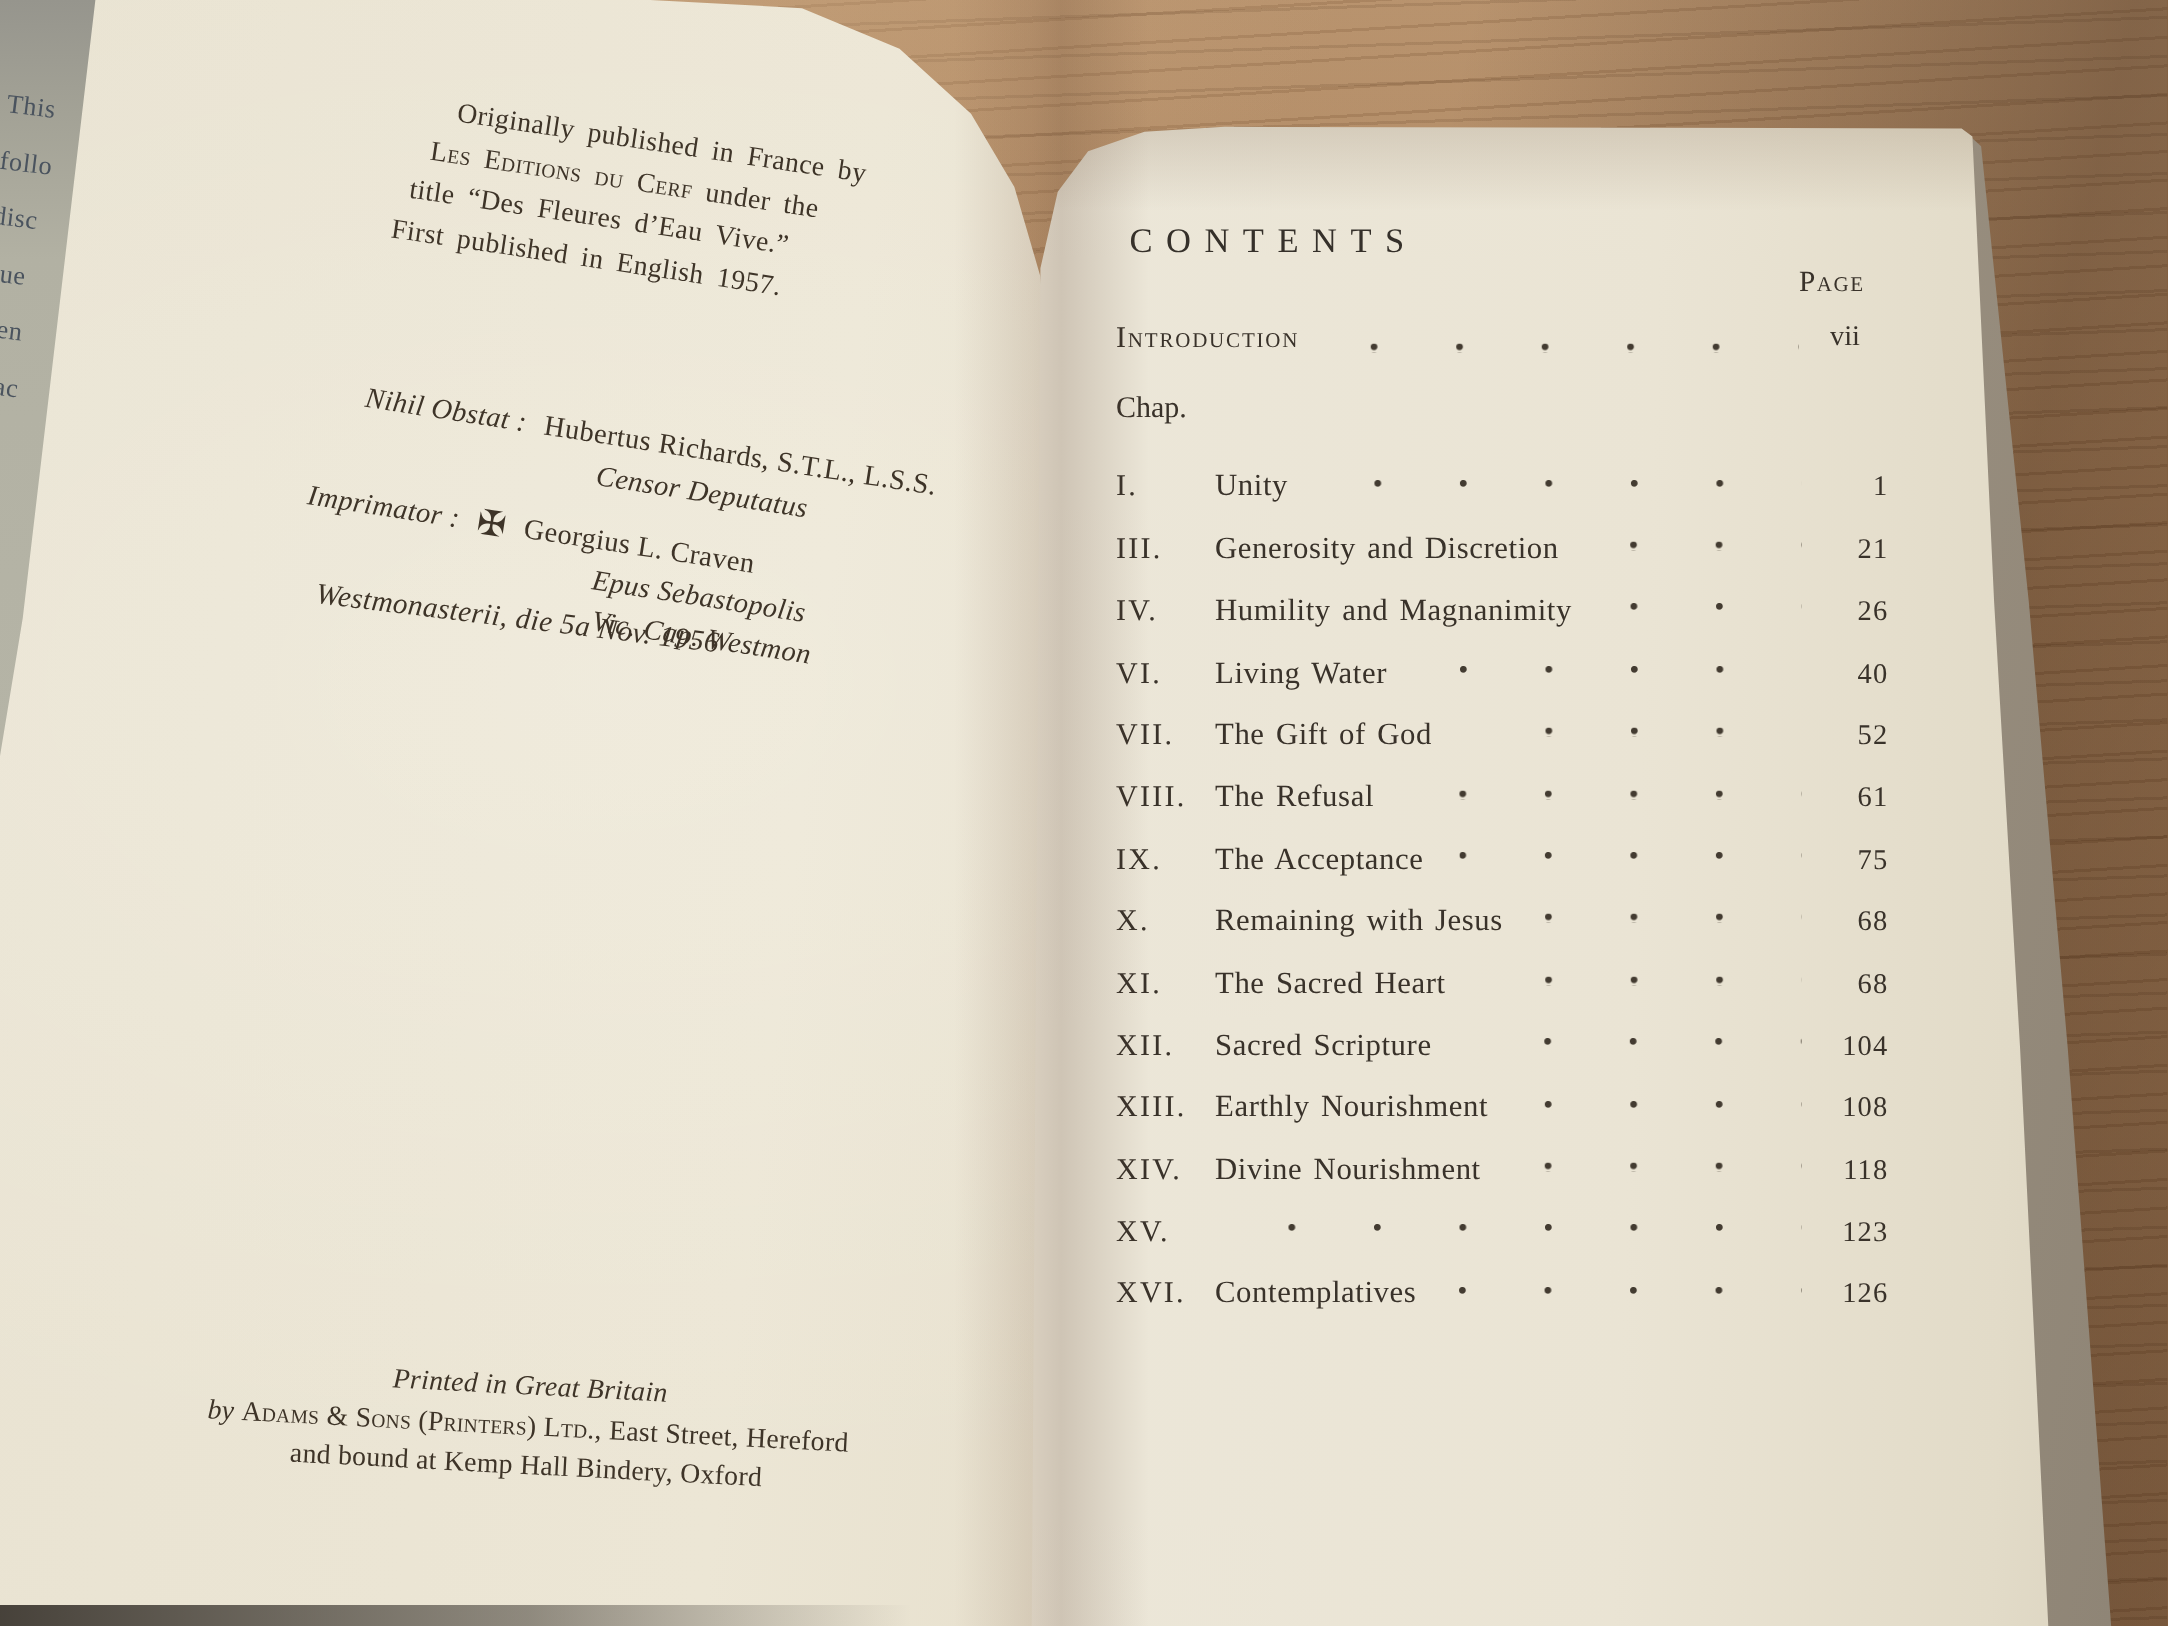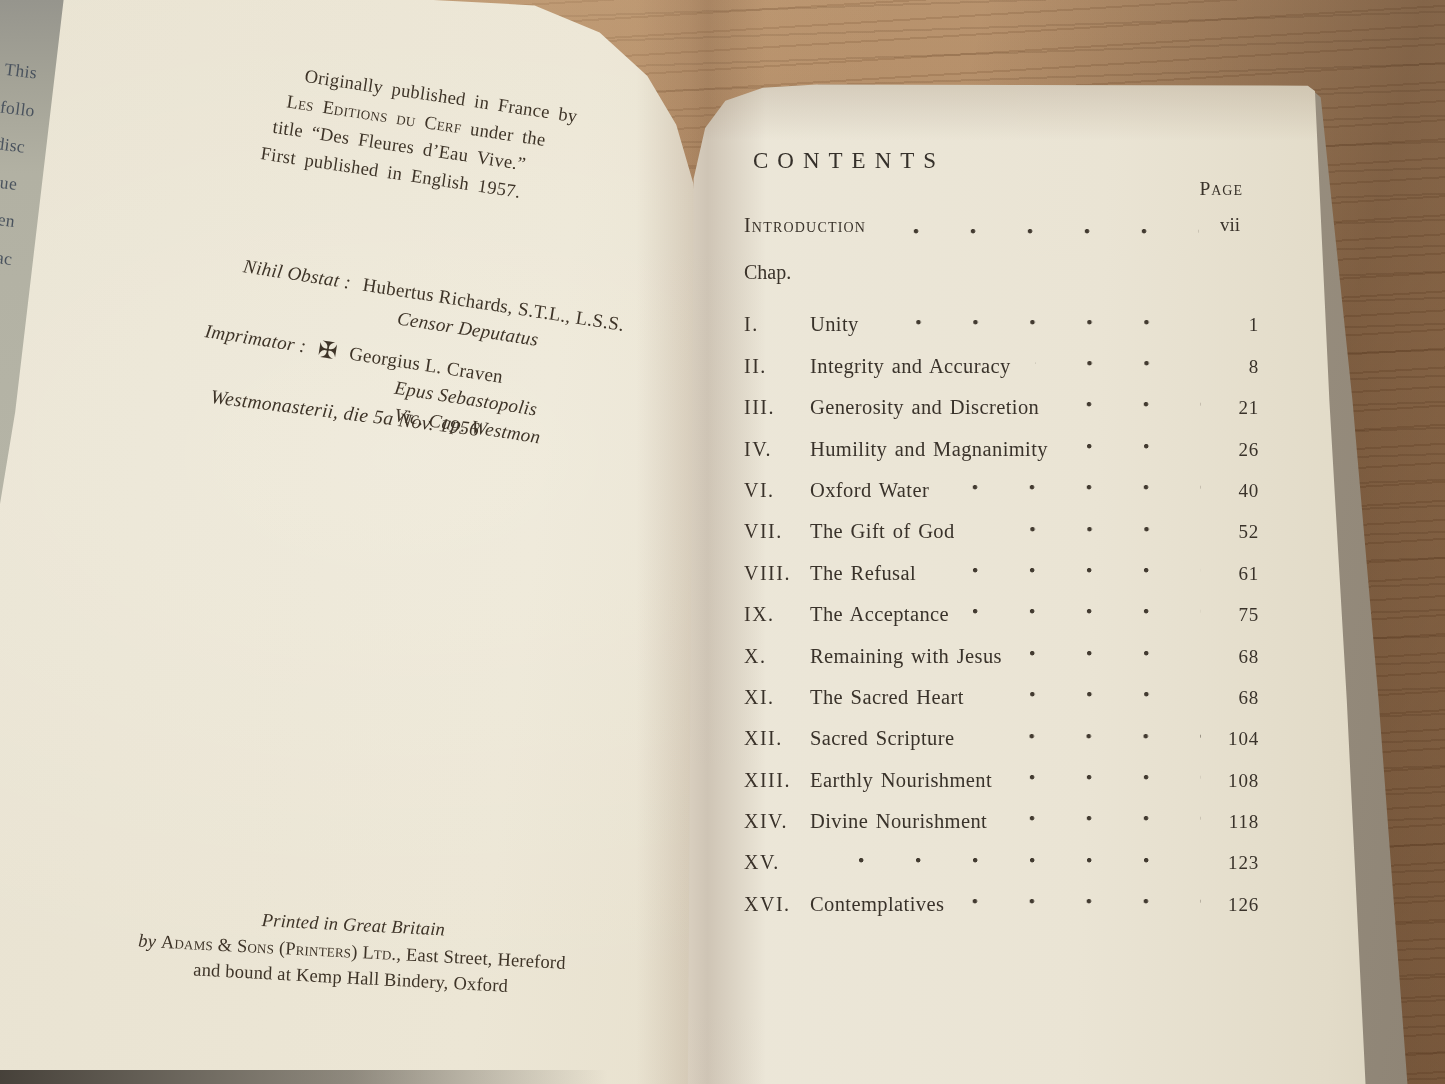--- a/index.html
+++ b/index.html
@@ -185,40 +185,34 @@
       <div class="chap-label">Chap.</div>
 
       <div class="toc-rows">
         <div class="toc-row">
           <span class="num">I.</span>
           <span class="ttl">Unity</span>
           <span class="leader"></span>
           <span class="pg">1</span>
         </div>
         <div class="toc-row">
-          <span class="num">II.</span>
-          <span class="ttl">Integrity and Accuracy</span>
-          <span class="leader"></span>
-          <span class="pg">8</span>
-        </div>
-        <div class="toc-row">
           <span class="num">III.</span>
           <span class="ttl">Generosity and Discretion</span>
           <span class="leader"></span>
           <span class="pg">21</span>
         </div>
         <div class="toc-row">
           <span class="num">IV.</span>
           <span class="ttl">Humility and Magnanimity</span>
           <span class="leader"></span>
           <span class="pg">26</span>
         </div>
         <div class="toc-row">
           <span class="num">VI.</span>
-          <span class="ttl">Oxford Water</span>
+          <span class="ttl">Living Water</span>
           <span class="leader"></span>
           <span class="pg">40</span>
         </div>
         <div class="toc-row">
           <span class="num">VII.</span>
           <span class="ttl">The Gift of God</span>
           <span class="leader"></span>
           <span class="pg">52</span>
         </div>
         <div class="toc-row">

